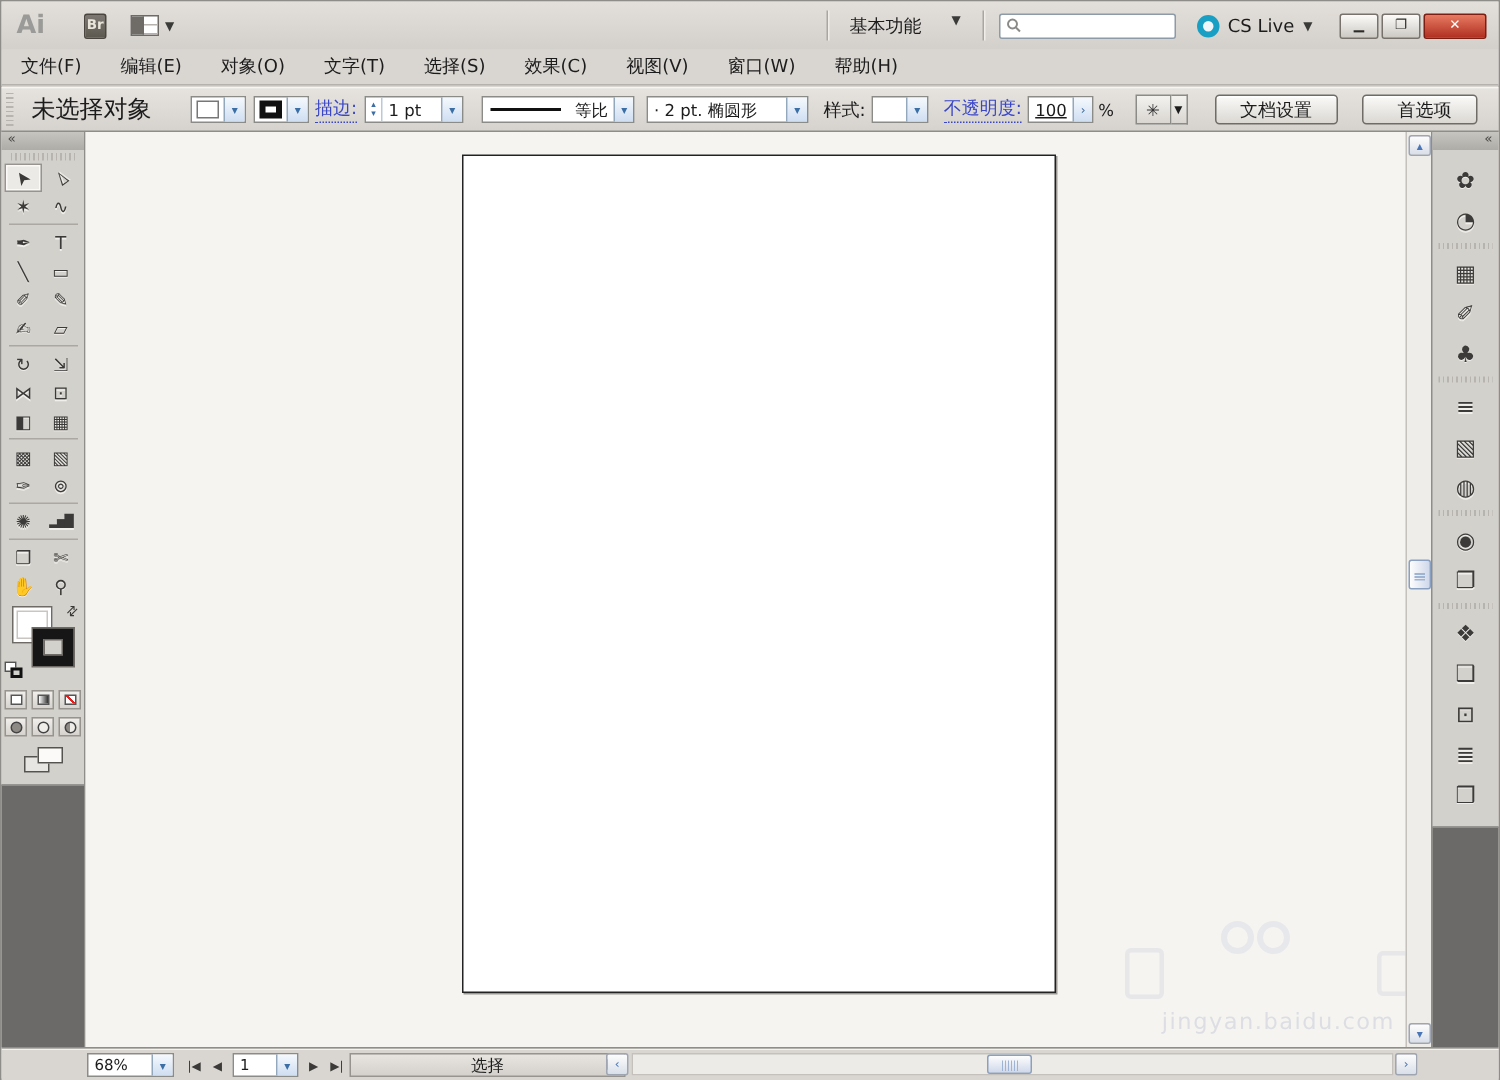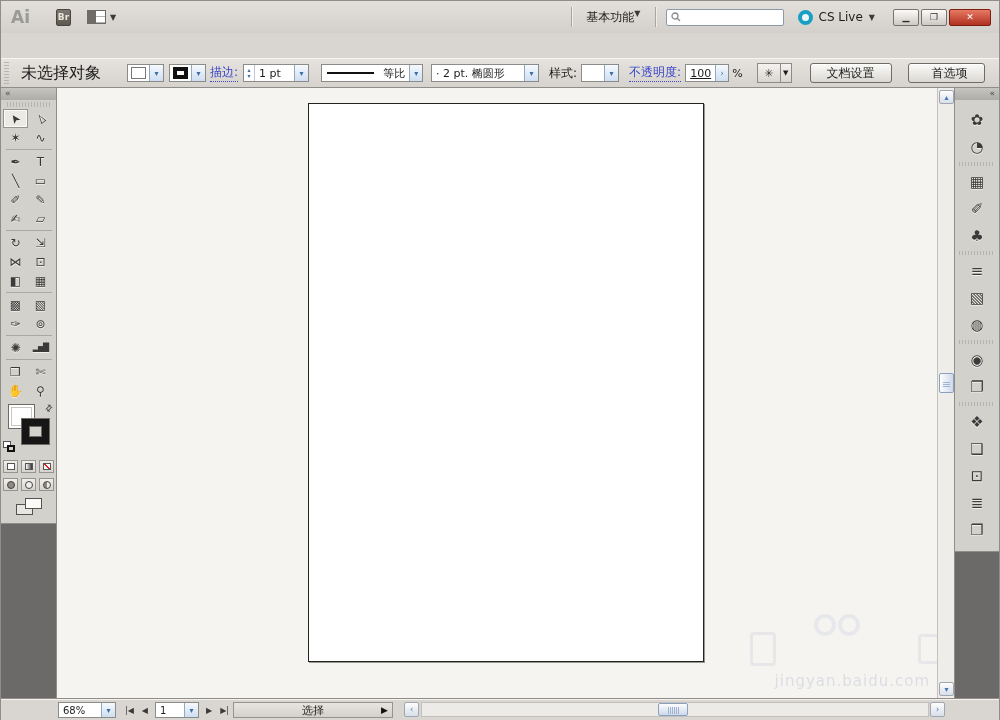--- a/index.html
+++ b/index.html
@@ -12,21 +12,21 @@
   #ai-logo { margin-left:10px; font-weight:bold; font-size:17px; color:#9a9a98; letter-spacing:0; }
   #bridge-btn { margin-left:26px; width:15px; height:17px; background:linear-gradient(#7d7872,#5d584f); border:1px solid #4a453e; border-radius:2px; color:#e9e5da; font-size:9px; font-weight:bold; display:flex; align-items:center; justify-content:center; }
   #arrange-btn { margin-left:16px; display:flex; align-items:center; gap:4px; }
   #arrange-glyph { width:19px; height:14px; background:#fff; border:1px solid #6e6b66; display:flex; }
   #arrange-glyph .half-l { width:8px; height:100%; background:#6f6c67; border-right:1px solid #6e6b66; }
   #arrange-glyph .half-r { flex:1; display:flex; flex-direction:column; }
   #arrange-glyph .half-r div { flex:1; border-bottom:1px solid #b5b2ad; }
   .dd-arrow { font-size:8px; color:#3a3a38; }
   #titlebar-right { margin-left:auto; display:flex; align-items:center; height:100%; }
   .tb-sep { width:1px; height:20px; background:#a9a6a1; margin:0 10px; box-shadow:1px 0 0 #f0ede8; }
-  #workspace-switcher { display:flex; align-items:flex-start; gap:0; padding:2px 4px; }
+  #workspace-switcher { display:flex; align-items:flex-start; gap:20px; padding:2px 4px; }
   #search-box { width:118px; height:17px; background:#fff; border:1px solid #8d9aa8; border-radius:2px; display:flex; align-items:center; padding:0 4px; gap:3px; }
   #search-box input { border:none; outline:none; width:90px; font-size:11px; background:transparent; }
   #cs-live { display:flex; align-items:center; gap:6px; margin-left:14px; }
   #cs-live-ring { width:15px; height:15px; border:4px solid #1a9fc4; border-radius:50%; background:#eef6fa; }
   #window-controls { display:flex; gap:2px; margin:0 8px 0 18px; }
   .win-btn { width:26px; height:17px; border:1px solid #77736c; border-radius:2px; background:linear-gradient(#fcfbf9,#ccc9c3); display:flex; align-items:center; justify-content:center; font-size:9px; color:#2e2c29; }
   #close-btn { background:linear-gradient(#e77a62,#b03021); color:#fff; border-color:#7e1d12; font-weight:bold; width:42px; }
 
   
   #menubar { position:absolute; left:0; top:32px; width:998px; height:24px; background:#d9d6d1; border-bottom:1px solid #b5b2ad; display:flex; align-items:center; }
@@ -111,21 +111,21 @@
   .panel-icon { width:32px; height:27px; display:flex; align-items:center; justify-content:center; font-size:15px; color:#3c3b39; text-shadow:0 1px 0 #f1efeb; }
   .panel-sep { width:36px; height:4px; margin:2px 0; background:repeating-linear-gradient(90deg,#b7b4af 0 1px, transparent 1px 3px); }
 
   
   #statusbar { position:absolute; left:0; top:697px; width:998px; height:22px; background:#d9d6d1; border-top:1px solid #8e8d8a; box-shadow:inset 0 1px 0 #f4f2ef; }
   #zoom-combo { position:absolute; left:57px; top:3px; width:58px; height:16px; }
   #zoom-combo .val, #artboard-combo .val { font-size:10px; }
   #nav-cluster { position:absolute; left:121px; top:3px; display:flex; align-items:center; gap:2px; }
   .nav-btn { font-size:8px; color:#3b3a38; padding:0 3px; height:16px; display:flex; align-items:center; }
   #artboard-combo { width:44px; height:16px; margin:0 2px; }
-  #status-display { position:absolute; left:232px; top:3px; width:160px; height:16px; border:1px solid #97948f; background:linear-gradient(#e8e5e0,#d4d1cc); display:flex; align-items:center; justify-content:center; font-size:11px; }
+  #status-display { position:absolute; left:232px; top:3px; width:184px; height:16px; border:1px solid #97948f; background:linear-gradient(#e8e5e0,#d4d1cc); display:flex; align-items:center; justify-content:center; font-size:11px; }
   #status-arrow { position:absolute; right:4px; font-size:9px; color:#111; }
   #h-left { position:absolute; left:403px; top:3px; }
   #h-track { position:absolute; left:420px; top:3px; width:508px; height:15px; background:#edebe7; border:1px solid #c4c1bc; }
   #h-thumb { position:absolute; left:236px; top:0px; width:30px; height:13px; border:1px solid #8aa0c0; border-radius:2px; background:linear-gradient(#fdfdfd,#cfd8ea); }
   #h-thumb:after { content:""; position:absolute; left:9px; top:3px; width:11px; height:7px; background:repeating-linear-gradient(90deg,#9fb4d2 0 1px, transparent 1px 2px); }
   #h-right { position:absolute; left:929px; top:3px; }
   .sb-btn.inline { position:static; width:15px; height:15px; }
   #sb-corner { position:absolute; right:0; top:1px; width:54px; height:21px; background:#d9d6d1; }
 </style>
 </head>
@@ -166,20 +166,31 @@
         <span class="dd-arrow">▼</span>
       </div>
       <div id="window-controls">
         <div class="win-btn">▁</div>
         <div class="win-btn">❐</div>
         <div class="win-btn" id="close-btn">✕</div>
       </div>
     </div>
   </div>
 
+  <div id="menubar">
+    <span class="menu-item">文件(F)</span>
+    <span class="menu-item">编辑(E)</span>
+    <span class="menu-item">对象(O)</span>
+    <span class="menu-item">文字(T)</span>
+    <span class="menu-item">选择(S)</span>
+    <span class="menu-item">效果(C)</span>
+    <span class="menu-item">视图(V)</span>
+    <span class="menu-item">窗口(W)</span>
+    <span class="menu-item">帮助(H)</span>
+  </div>
 
   <div id="controlbar">
     <div id="cb-grip"></div>
     <span id="selection-status">未选择对象</span>
 
     <div class="combo" style="margin-left:26px;">
       <span class="swatch-fill"></span>
       <span class="chev-btn">▾</span>
     </div>
     <div class="combo" style="margin-left:5px;">

